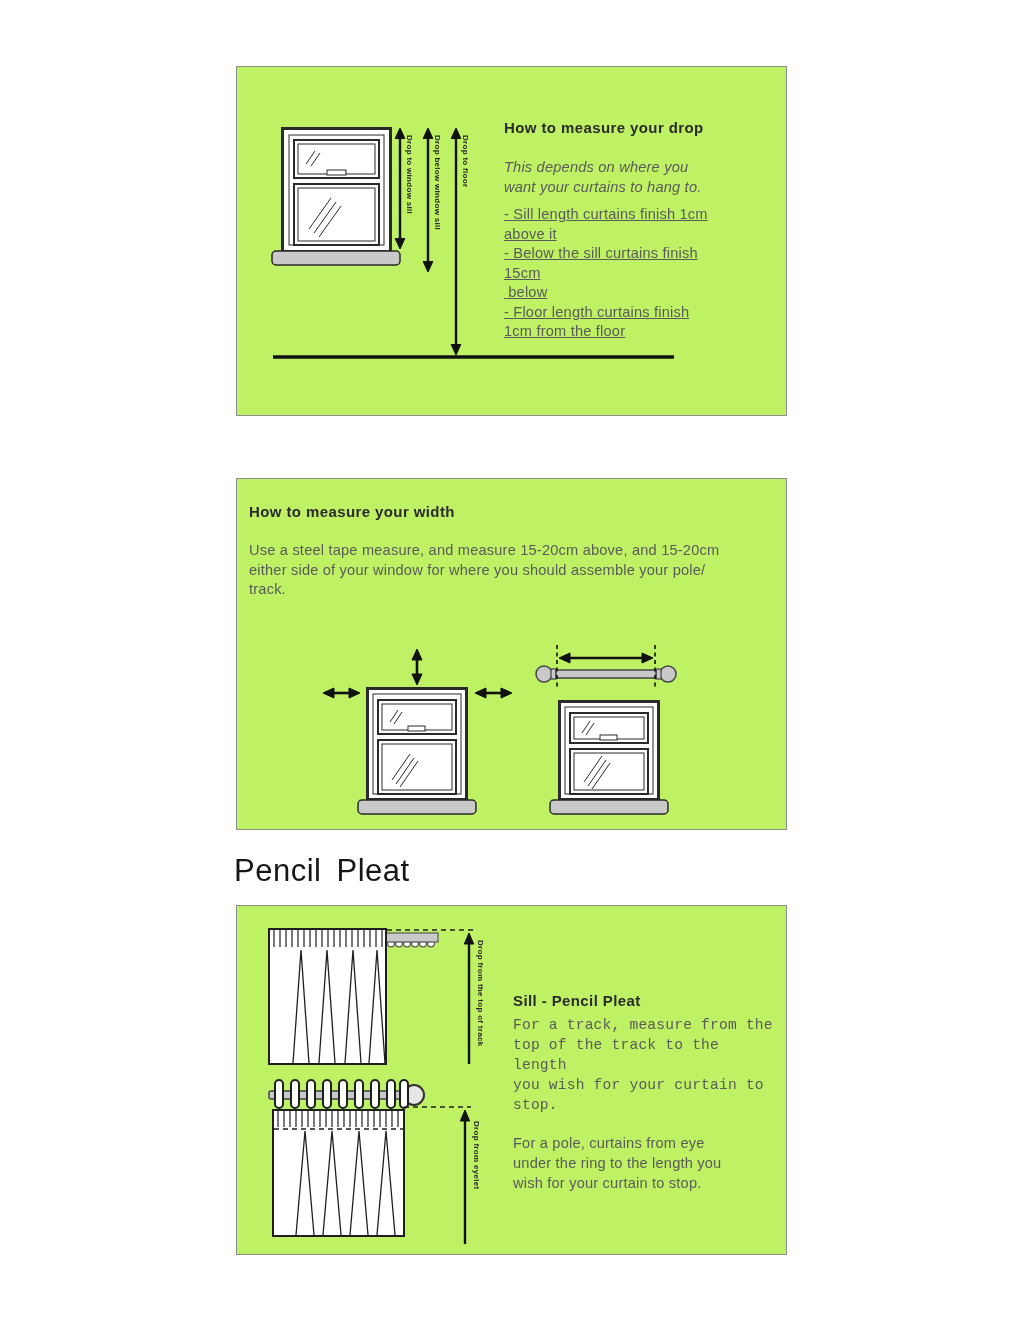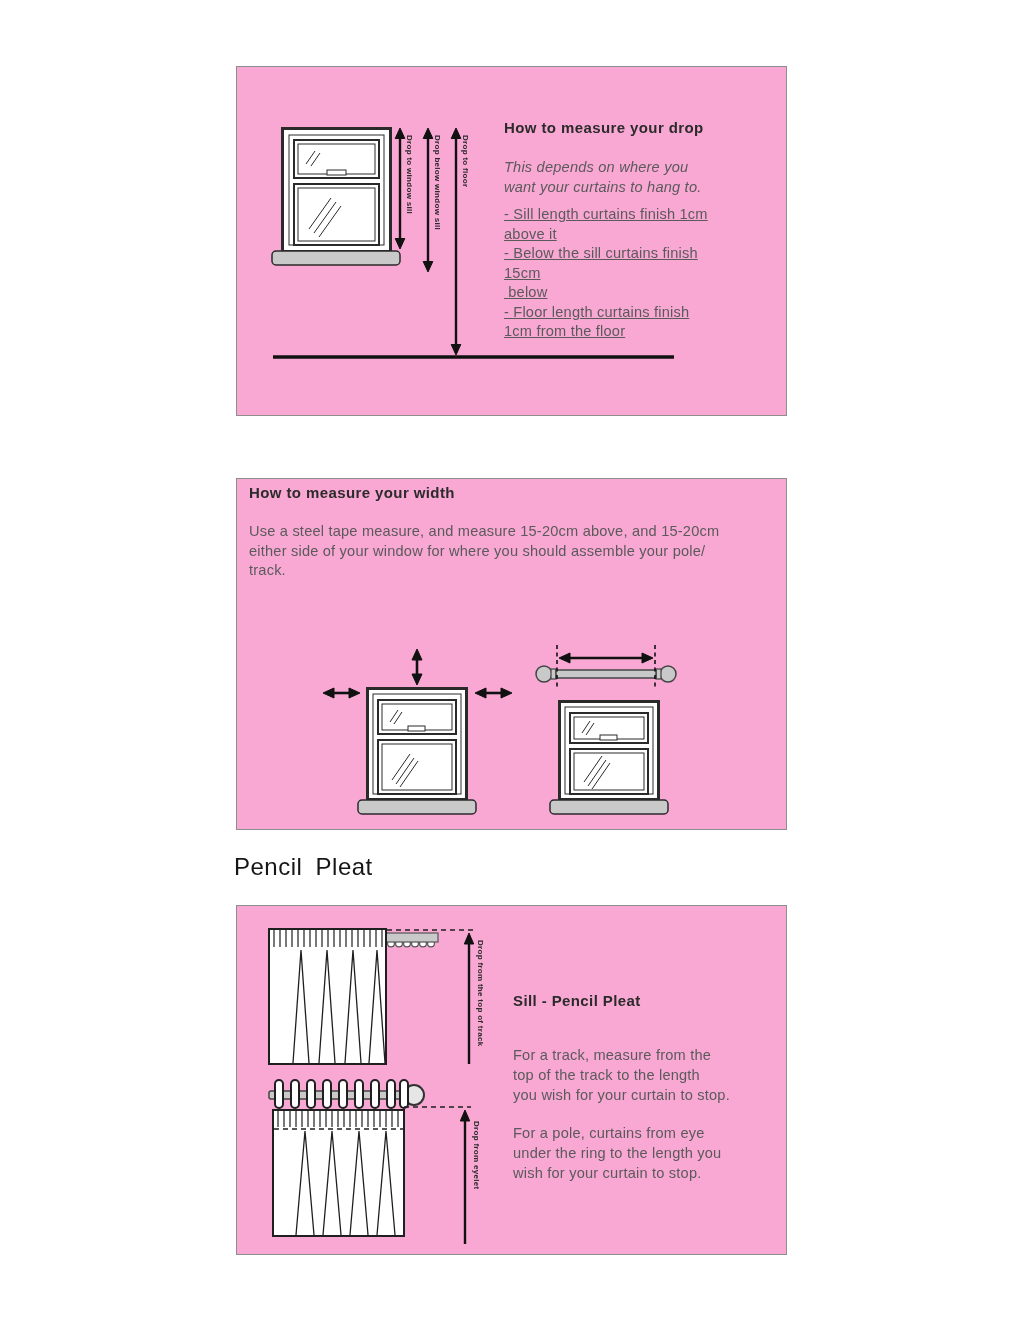--- a/index.html
+++ b/index.html
@@ -5,21 +5,21 @@
   * { margin: 0; padding: 0; box-sizing: border-box; }
   html, body { background: #ffffff; }
   body {
     width: 1024px; height: 1331px;
     position: relative;
     font-family: "Liberation Sans", sans-serif;
     color: #5a5a5a;
   }
   .panel {
     position: absolute;
-    background: #f9a8d4;
+    background: #bef264;
     border: 1px solid #8e8e8e;
   }
   #panel-drop   { left: 236px; top: 66px;  width: 551px; height: 350px; }
   #panel-width  { left: 236px; top: 478px; width: 551px; height: 352px; }
   #panel-pleat  { left: 236px; top: 905px; width: 551px; height: 350px; }
   .panel-heading {
     font-size: 15px;
     font-weight: bold;
     color: #2b2b2b;
     letter-spacing: 0.4px;
@@ -30,37 +30,37 @@
     line-height: 19.5px;
     letter-spacing: 0.2px;
     white-space: pre-wrap;
   }
   .diagram { position: absolute; left: 0; top: 0; }
   
   #drop-text { position: absolute; left: 267px; top: 52px; width: 252px; }
   #drop-text .intro { margin-top: 22px; font-style: italic; }
   #drop-text .list  { margin-top: 8px; text-decoration: underline; }
   
-  #width-text { position: absolute; left: 12px; top: 5px; width: 532px; }
+  #width-text { position: absolute; left: 12px; top: 24px; width: 532px; }
   #width-text .para1 { margin-top: 21px; }
   #width-text .para2 { margin-top: 21px; }
   
   #section-title {
     position: absolute;
     left: 234px; top: 853px;
-    font-size: 24px;
+    font-size: 31px;
     font-weight: 400;
     color: #161616;
     letter-spacing: 0.5px;
     word-spacing: 6px;
   }
   
   #pleat-text { position: absolute; left: 276px; top: 86px; width: 262px; }
   #pleat-text .body-text { line-height: 20px; }
-  #pleat-text .para1 { margin-top: 36px; }
+  #pleat-text .para1 { margin-top: 6px; font-family: Liberation Mono, monospace; }
   #pleat-text .para2 { margin-top: 18px; }
   svg text.arrow-label {
     font-family: "Liberation Sans", sans-serif;
     font-size: 8px;
     font-weight: bold;
     fill: #2a2a2a;
     letter-spacing: 0.3px;
   }
 </style>
 </head>

